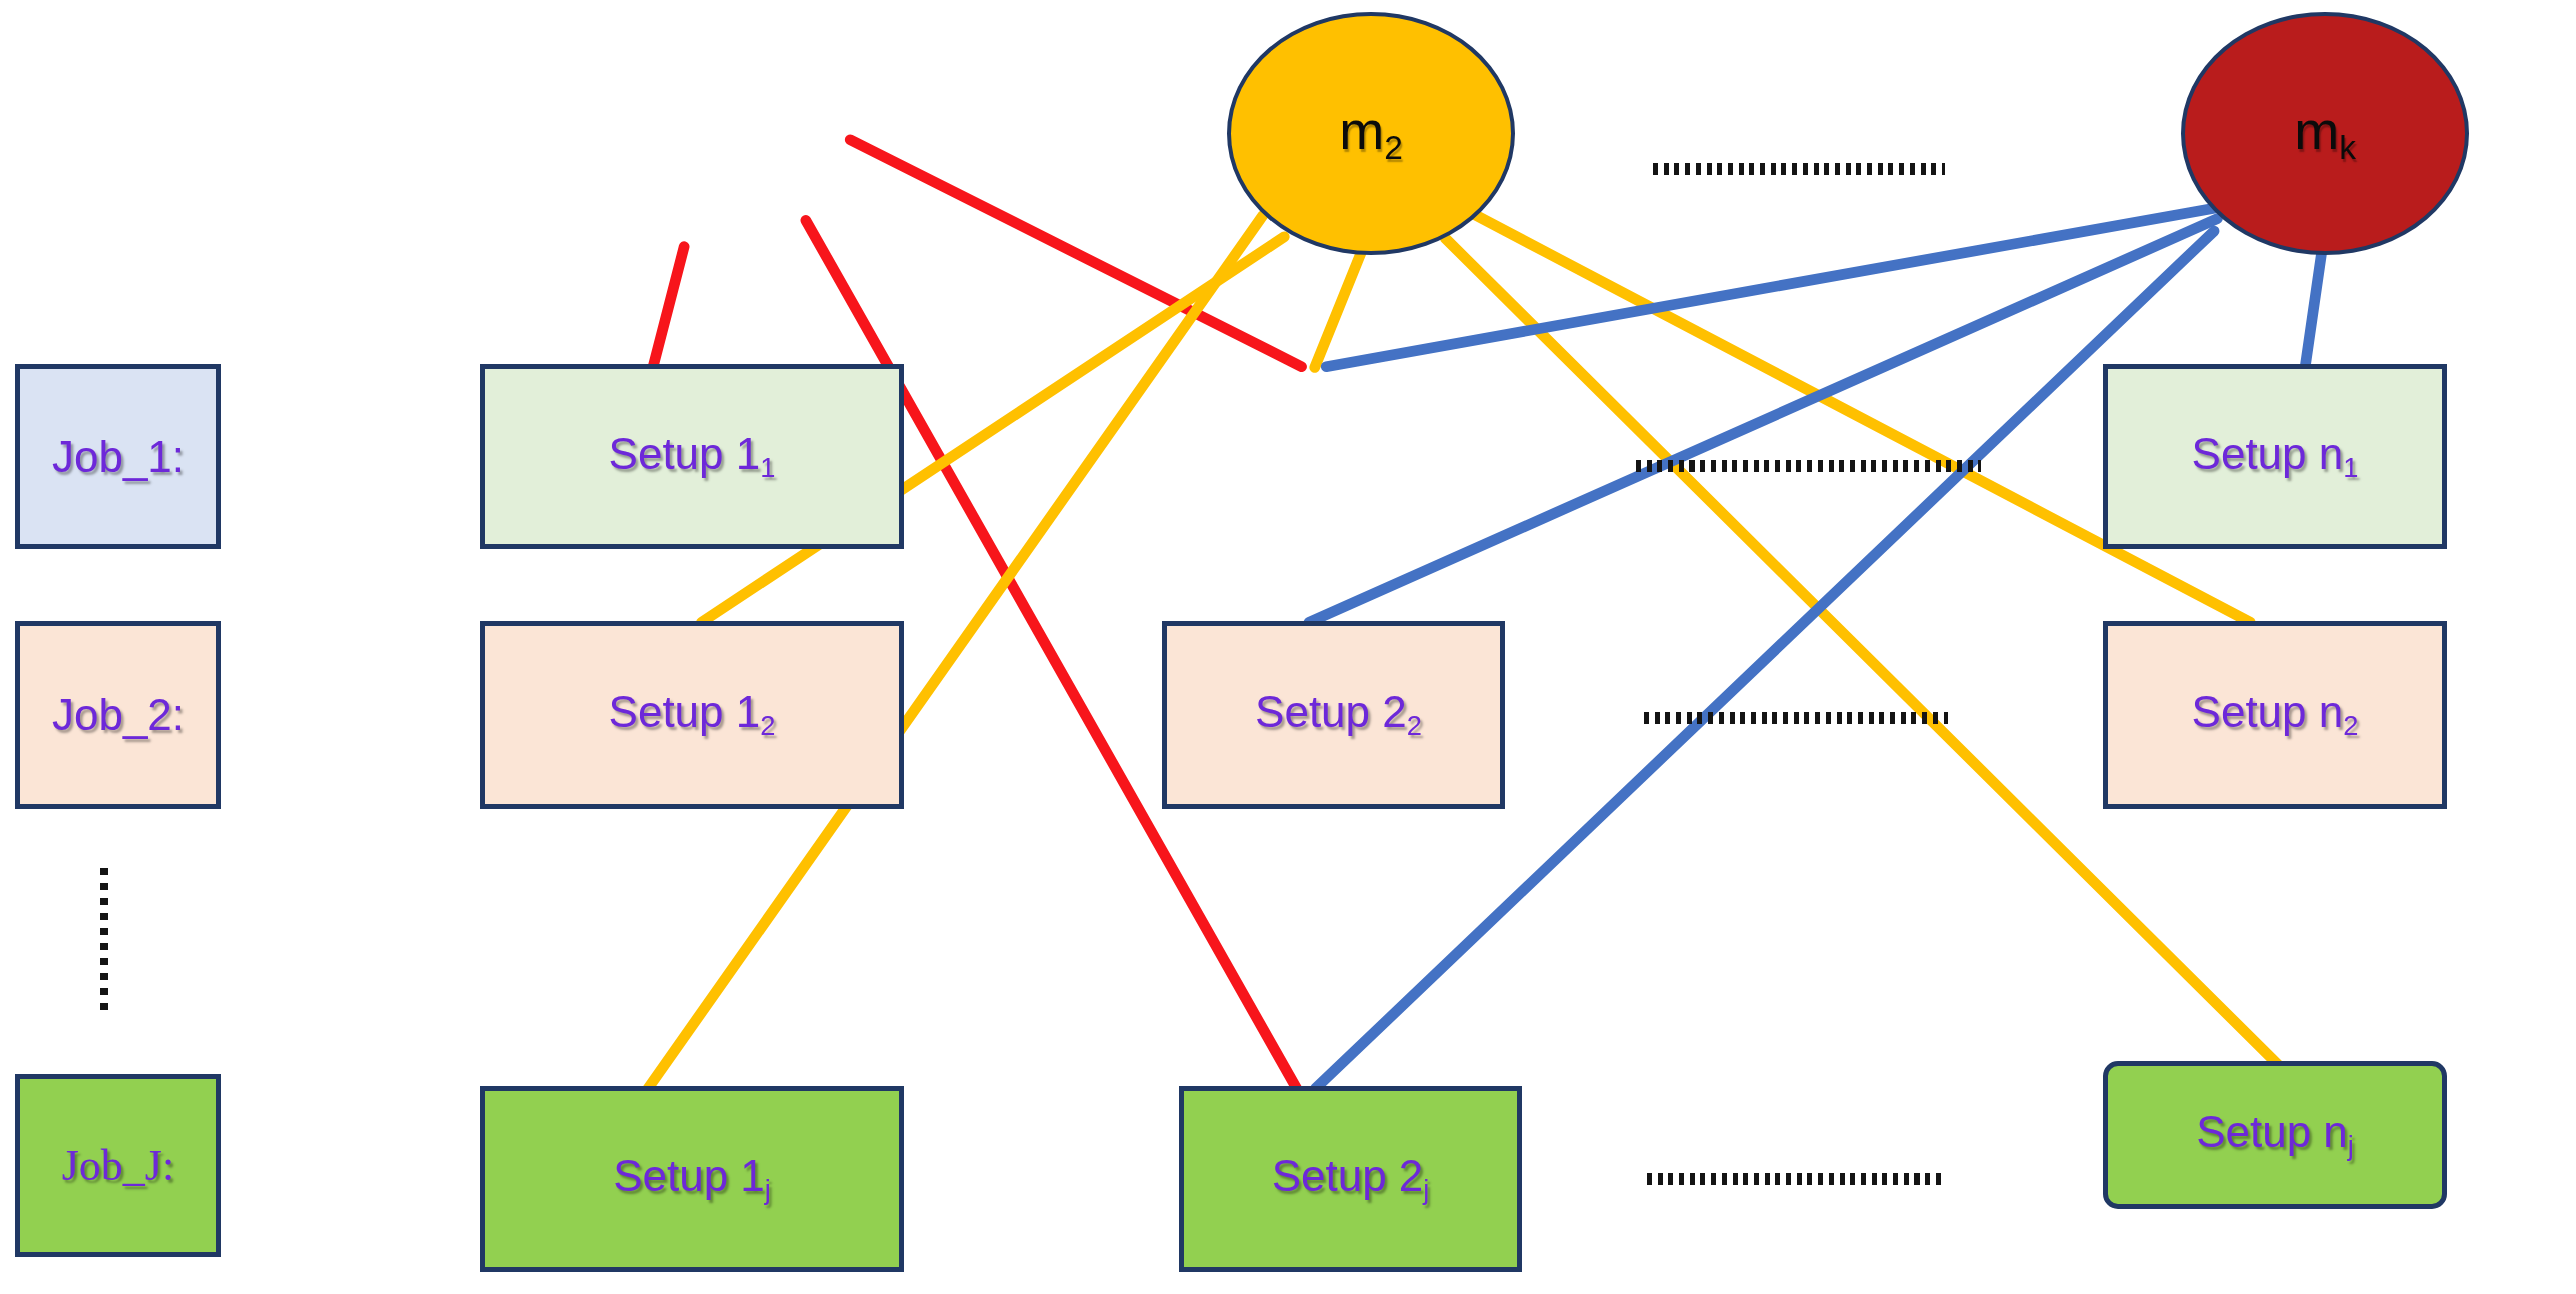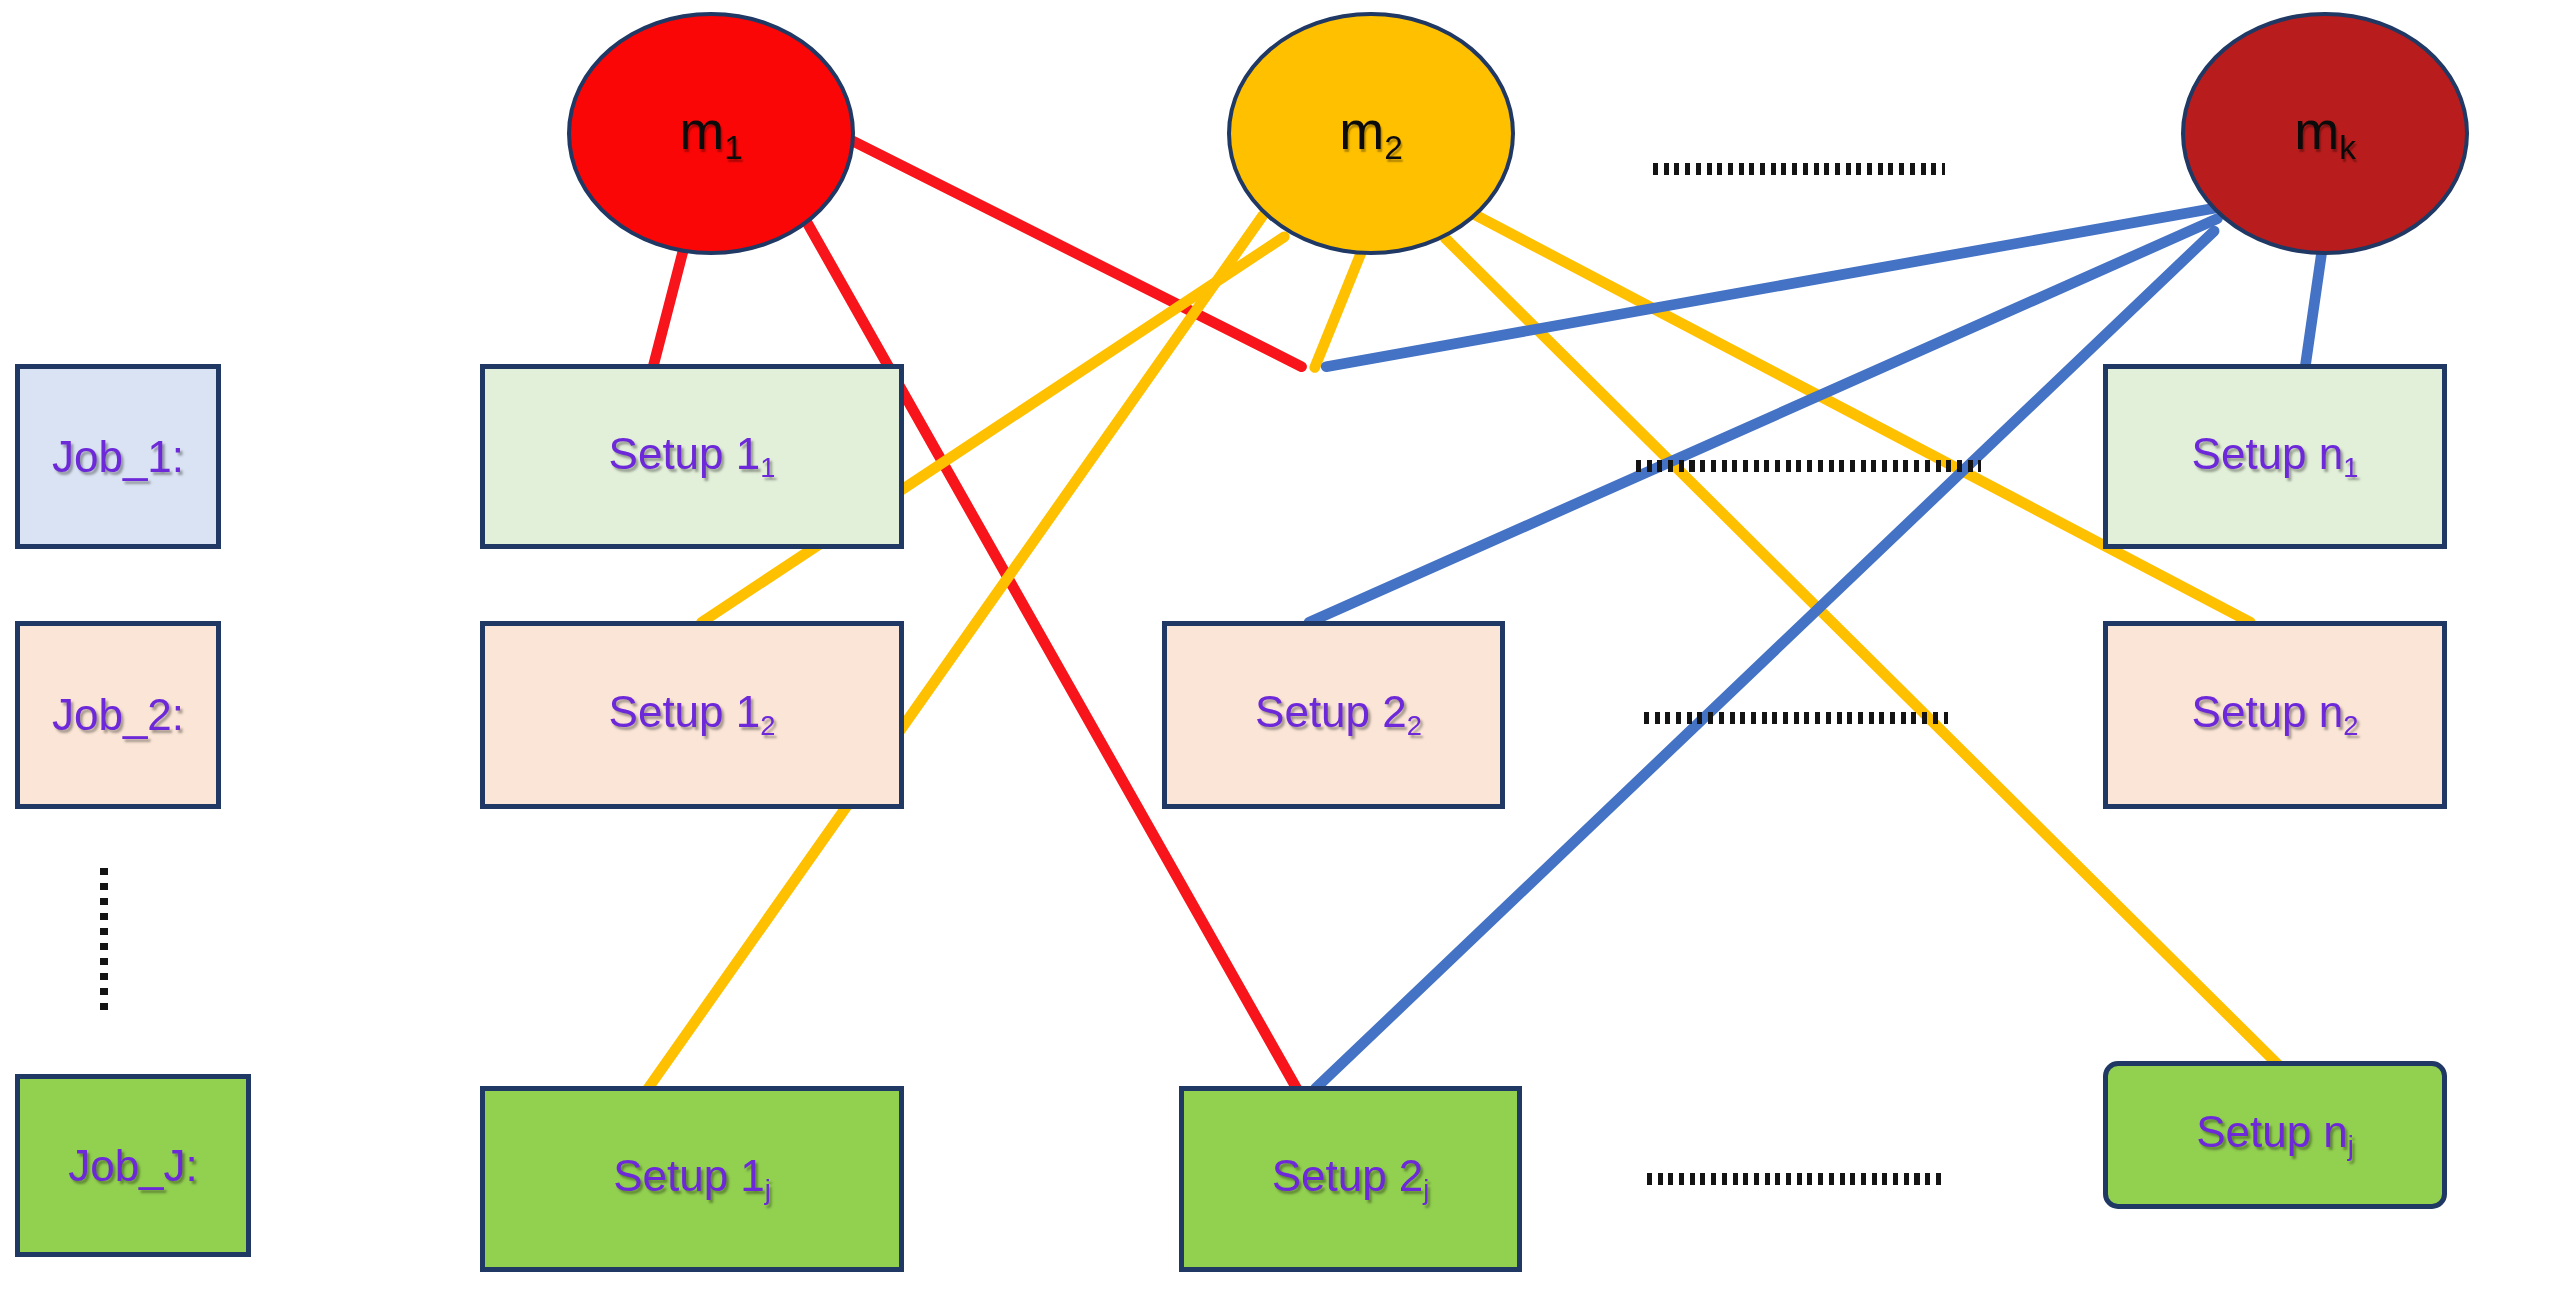--- a/index.html
+++ b/index.html
@@ -49,36 +49,33 @@
       <line x1="1562" y1="288" x2="853" y2="757" stroke="#FFC000" stroke-width="13" stroke-linecap="round"></line>
       <line x1="1536" y1="262" x2="788" y2="1324" stroke="#FFC000" stroke-width="13" stroke-linecap="round"></line>
       <line x1="1656" y1="306" x2="1599" y2="447" stroke="#FFC000" stroke-width="13" stroke-linecap="round"></line>
       <line x1="1780" y1="254" x2="2737" y2="757" stroke="#FFC000" stroke-width="13" stroke-linecap="round"></line>
       <line x1="1758" y1="290" x2="2800" y2="1324" stroke="#FFC000" stroke-width="13" stroke-linecap="round"></line>
       <line x1="2700" y1="252" x2="1613" y2="446" stroke="#4472C4" stroke-width="13" stroke-linecap="round"></line>
       <line x1="2697" y1="266" x2="1592" y2="757" stroke="#4472C4" stroke-width="13" stroke-linecap="round"></line>
       <line x1="2693" y1="281" x2="1600" y2="1324" stroke="#4472C4" stroke-width="13" stroke-linecap="round"></line>
       <line x1="2824" y1="306" x2="2804" y2="445" stroke="#4472C4" stroke-width="13" stroke-linecap="round"></line>
     </svg>
-<div class="ellipse" style="left: 567px; top: 11.5px; width: 288px; height: 243px; background: rgb(250, 6, 7); border-color: rgb(32, 56, 100);">
-      <span class="lbl"><span>m</span><span class="sub">1</span></span>
-    </div>
     <div class="ellipse" style="left: 1227px; top: 11.5px; width: 288px; height: 243px; background: rgb(255, 192, 0); border-color: rgb(32, 56, 100);">
       <span class="lbl"><span>m</span><span class="sub">2</span></span>
     </div>
     <div class="ellipse" style="left: 2181px; top: 11.5px; width: 288px; height: 243px; background: #b91c1c; border-color: rgb(32, 56, 100);">
       <span class="lbl"><span>m</span><span class="sub">k</span></span>
     </div>
     <div class="box" style="left: 15px; top: 364px; width: 206px; height: 185px; background: rgb(218, 227, 243); border-color: rgb(32, 56, 100);">
       <span class="lbl"><span>Job_1:</span></span>
     </div>
     <div class="box" style="left: 15px; top: 621px; width: 206px; height: 188px; background: rgb(251, 229, 214); border-color: rgb(32, 56, 100);">
       <span class="lbl"><span>Job_2:</span></span>
     </div>
-    <div class="box" style="left: 15px; top: 1074px; width: 236px; height: 183px; background: rgb(146, 208, 80); border-color: rgb(32, 56, 100);">
+    <div class="box" style="left: 15px; top: 1074px; width: 206px; height: 183px; background: rgb(146, 208, 80); border-color: rgb(32, 56, 100); font-family: Liberation Serif, serif;">
       <span class="lbl"><span>Job_J:</span></span>
     </div>
     <div class="box" style="left: 480px; top: 364px; width: 424px; height: 185px; background: rgb(226, 239, 217); border-color: rgb(32, 56, 100);">
       <span class="lbl"><span>Setup 1</span><span class="sub">1</span></span>
     </div>
     <div class="box" style="left: 2103px; top: 364px; width: 344px; height: 185px; background: rgb(226, 239, 217); border-color: rgb(32, 56, 100);">
       <span class="lbl"><span>Setup n</span><span class="sub">1</span></span>
     </div>
     <div class="box" style="left: 480px; top: 621px; width: 424px; height: 188px; background: rgb(251, 229, 214); border-color: rgb(32, 56, 100);">
       <span class="lbl"><span>Setup 1</span><span class="sub">2</span></span>

